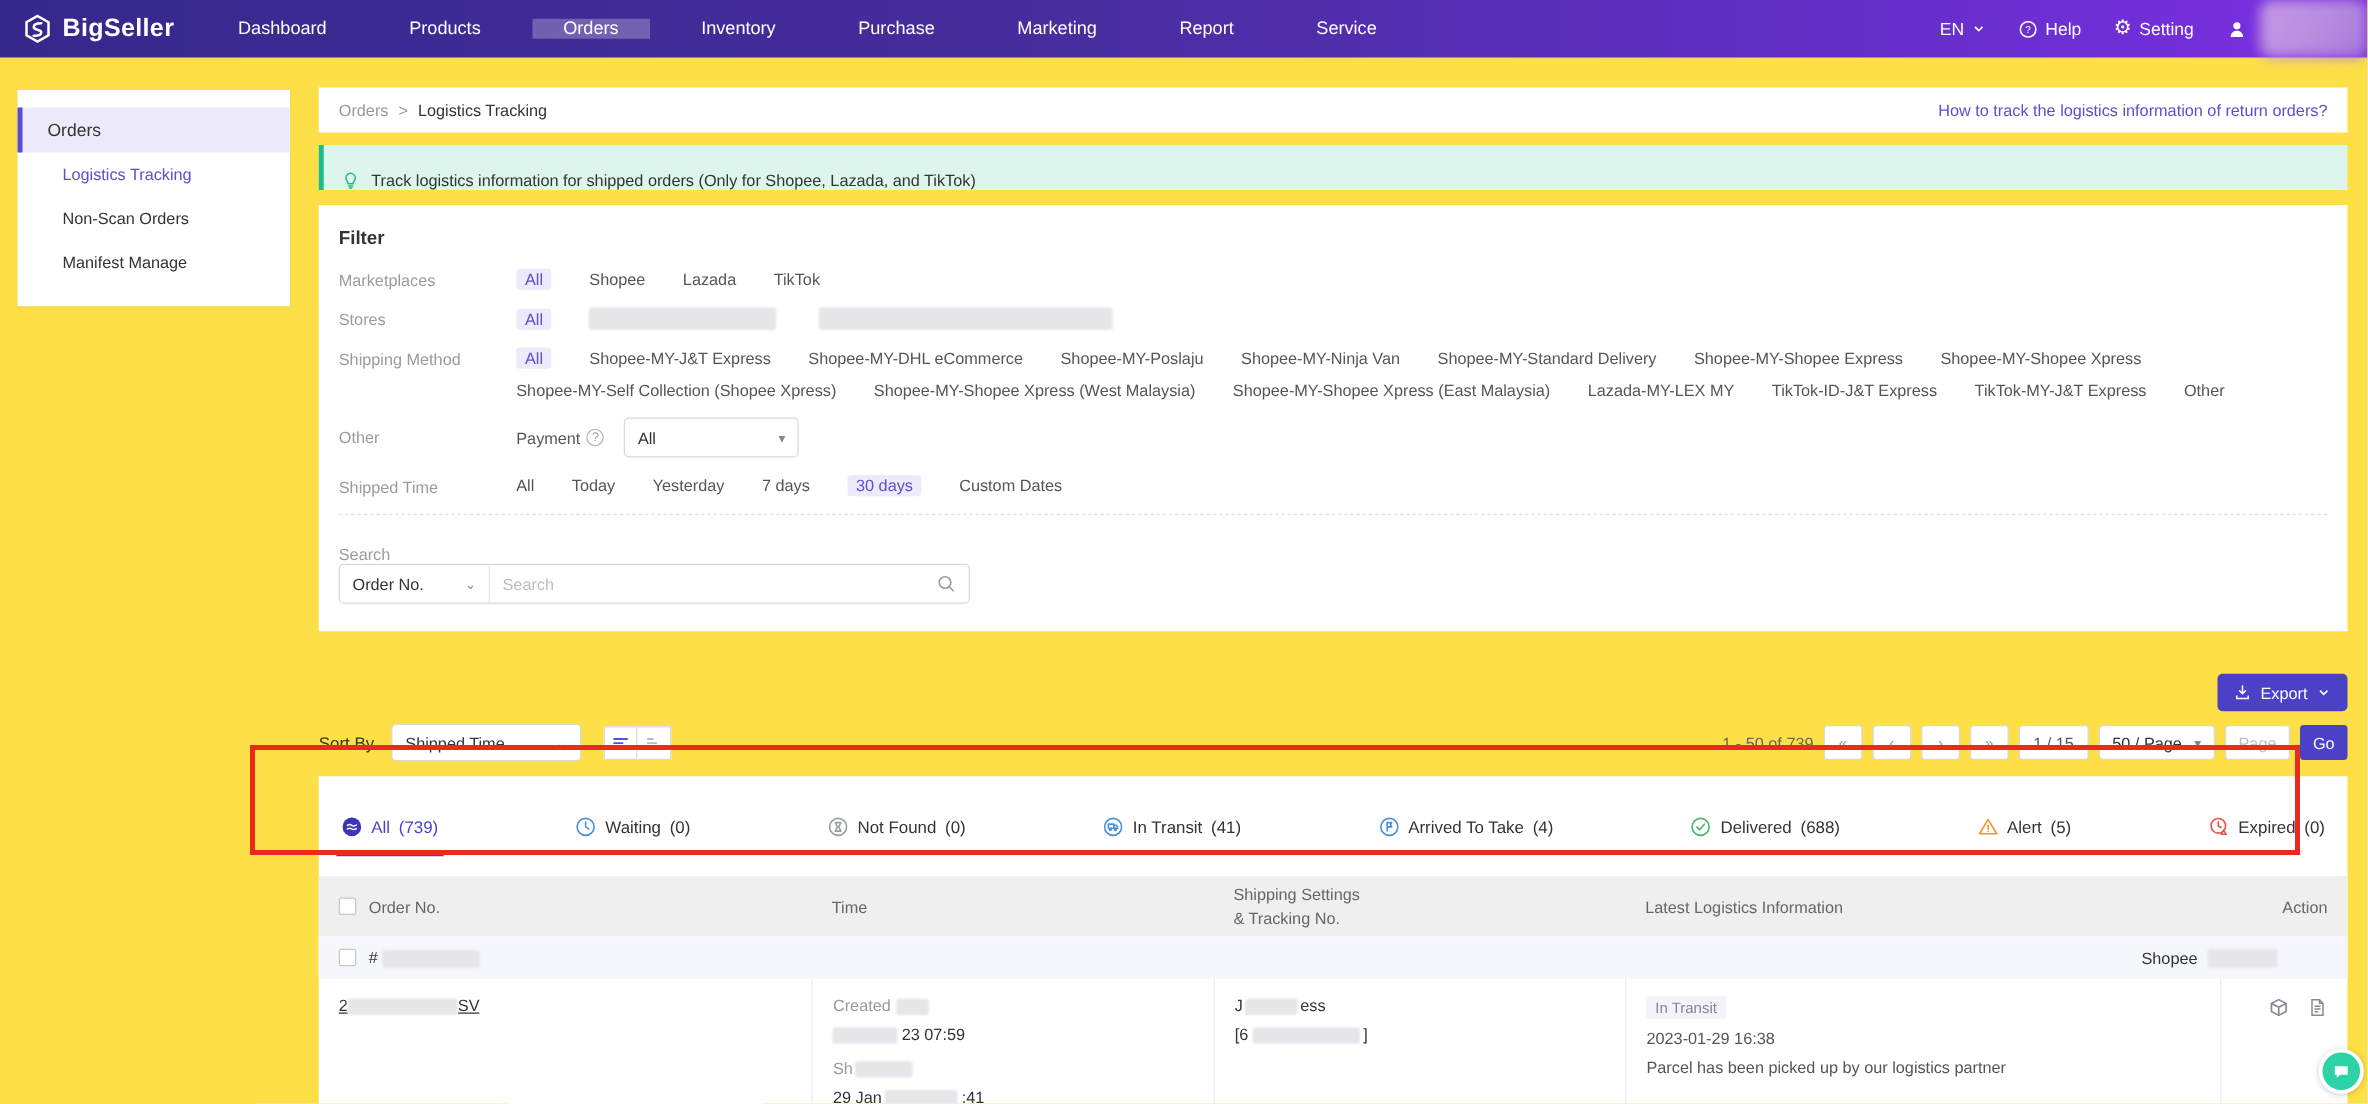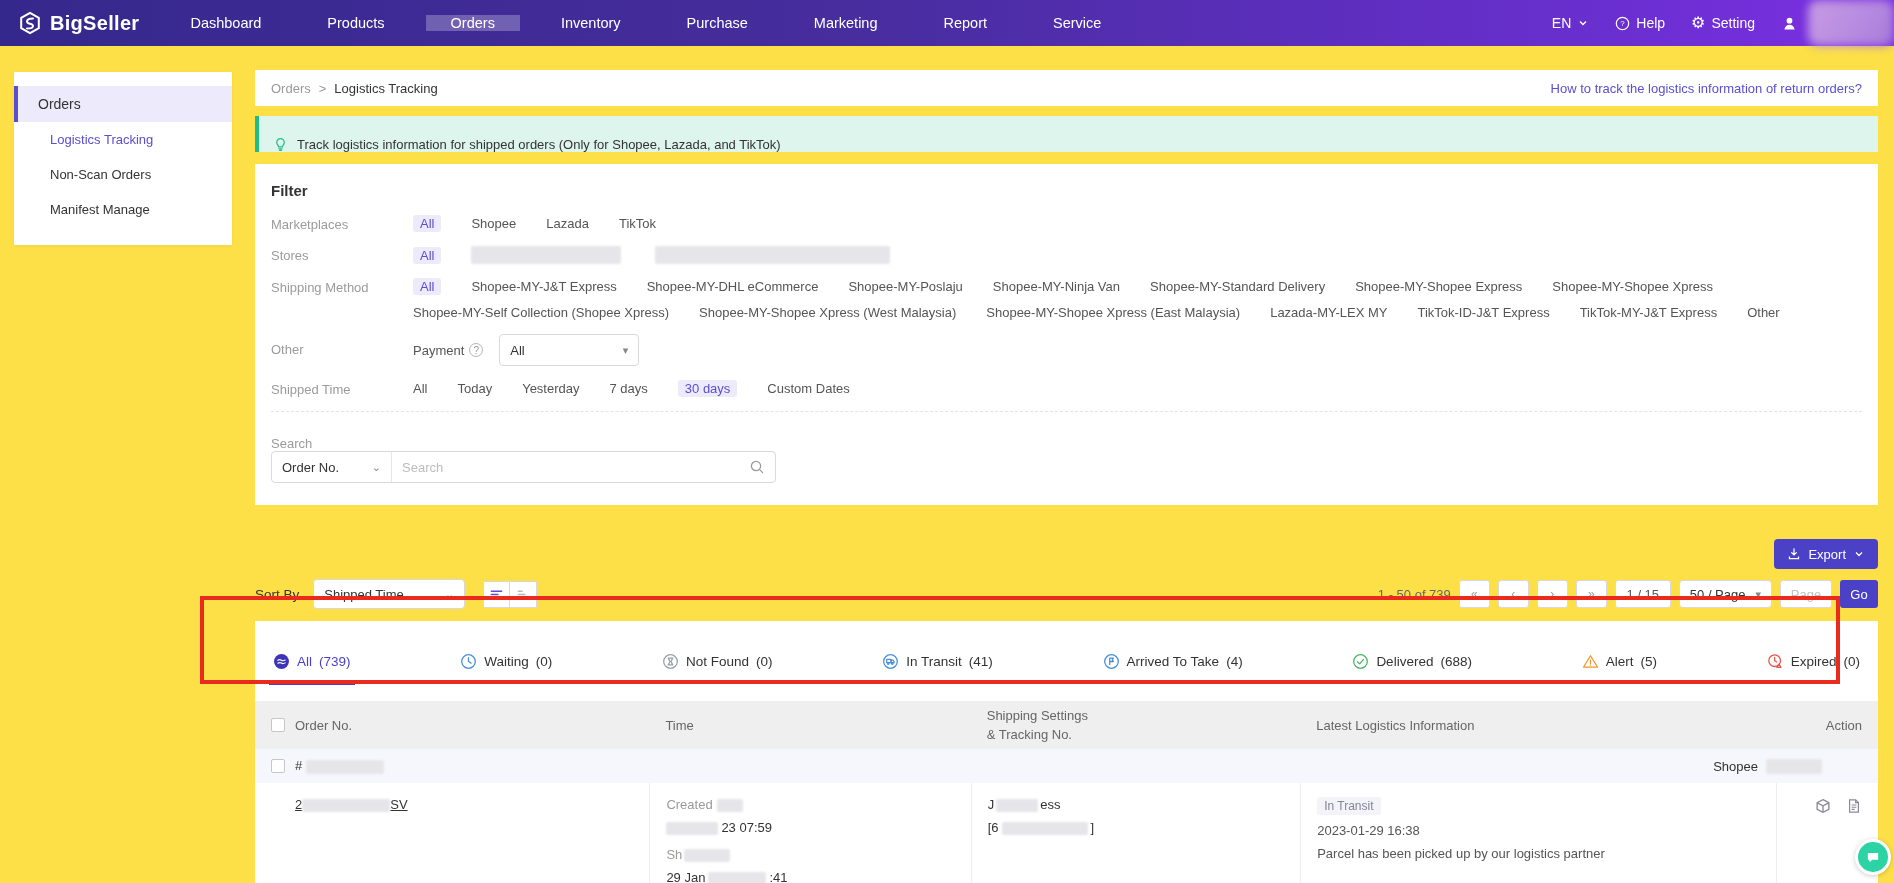--- a/index.html
+++ b/index.html
@@ -501,21 +501,21 @@
             <span class="blur" style="width:78px;height:14px;"></span>
           </span>
           <span class="group-right">
             <span>Shopee</span>
             <span class="blur" style="width:56px;height:15px;"></span>
           </span>
         </div>
 
         <div class="data-row">
           <div class="col c1" style="display:block;">
-            <span style="margin-left:24px;text-decoration:underline;">
+            <span style="text-decoration:underline;">
               <span>2</span><span class="blur" style="width:88px;"></span><span>SV</span>
             </span>
           </div>
           <div class="col c2">
             <div class="line dim"><span>Created</span><span class="blur" style="width:26px;margin-left:4px;"></span></div>
             <div class="line"><span class="blur" style="width:52px;margin-right:3px;"></span><span>23 07:59</span></div>
             <div class="line dim" style="margin-top:12px;"><span>Sh</span><span class="blur" style="width:46px;margin-left:2px;"></span></div>
             <div class="line"><span>29 Jan</span><span class="blur" style="width:58px;margin:0 3px;"></span><span>:41</span></div>
           </div>
           <div class="col c3">

